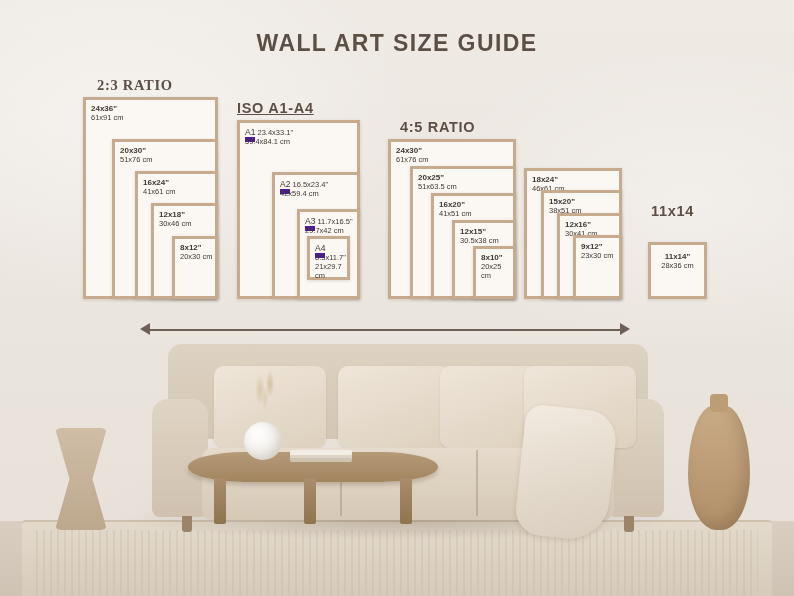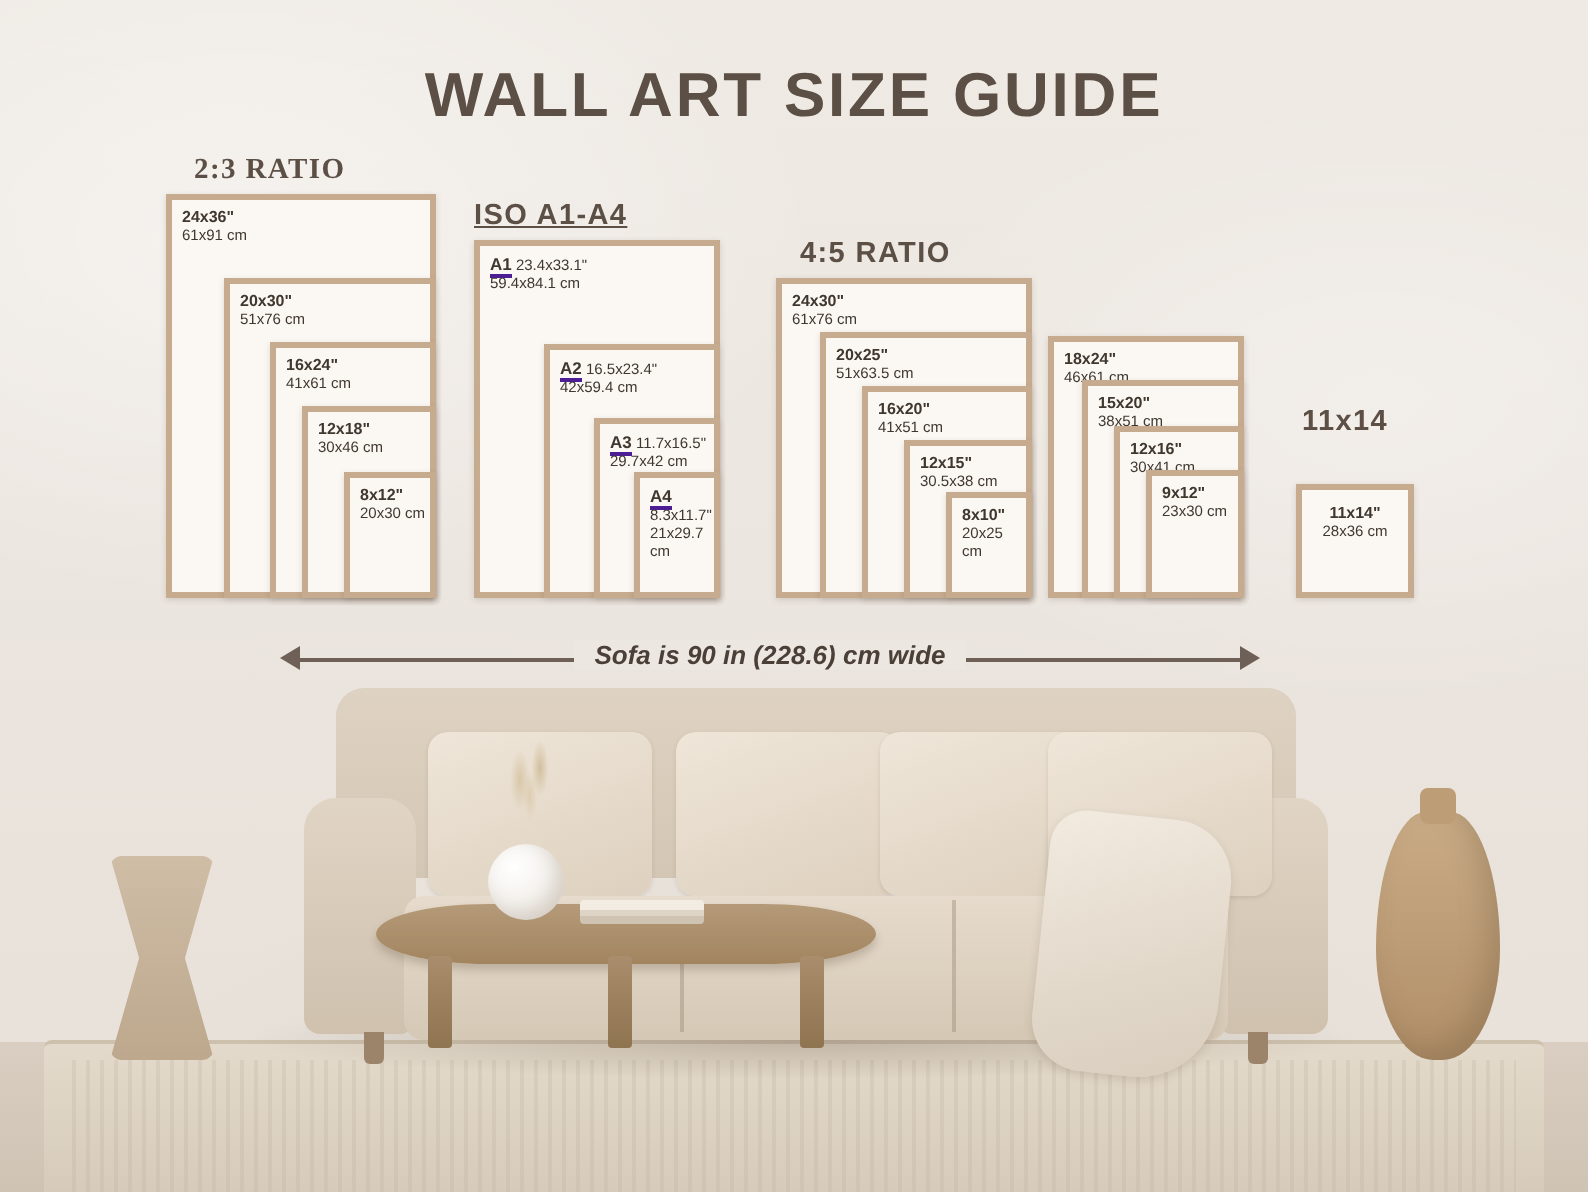--- a/index.html
+++ b/index.html
@@ -31,21 +31,21 @@
     pointer-events: none;
   }
 
   
   .main-title {
     position: absolute;
     left: 0;
     top: 30px;
     width: 794px;
     text-align: center;
-    font-size: 31px;
+    font-size: 23px;
     font-weight: bold;
     letter-spacing: 1.4px;
     color: #5c4f45;
     font-family: "Liberation Sans", sans-serif;
   }
 
   
   .group-title {
     position: absolute;
     font-size: 14.5px;
@@ -85,23 +85,23 @@
   }
   .iso-label {
     position: absolute;
     left: 5px;
     top: 4px;
     color: #40372f;
     font-size: 7.5px;
     line-height: 1.2;
   }
   .iso-label .code {
-    font-weight: bold;
+    font-weight: normal;
     font-size: 8.5px;
-    border-bottom: 2px solid #4c1d95;
+    border-bottom: 5px solid #4c1d95;
     padding-bottom: 0px;
   }
   .iso-label .inline {
     font-size: 7.5px;
   }
 
   
   .arrow-wrap {
     position: absolute;
     left: 140px;
@@ -381,21 +381,21 @@
   </div>
 
   <div class="frame" style="left:297px; top:209px; width:63px; height:90px;">
     <div class="iso-label">
       <span class="code">A3</span>
       <span class="inline">11.7x16.5"</span><br>
       <span>29.7x42 cm</span>
     </div>
   </div>
 
-  <div class="frame" style="left:317px; top:236px; width:43px; height:63px;">
+  <div class="frame" style="left:307px; top:236px; width:43px; height:44px;">
     <div class="iso-label">
       <span class="code">A4</span><br>
       <span class="inline">8.3x11.7"</span><br>
       <span>21x29.7 cm</span>
     </div>
   </div>
 
   <div class="group-title" style="left:400px; top:119px;">4:5 RATIO</div>
 
   <div class="frame" style="left:388px; top:139px; width:128px; height:160px;">
@@ -439,21 +439,20 @@
   <div class="group-title" style="left:651px; top:203px;">11x14</div>
 
   <div class="frame centered-label" style="left:648px; top:242px; width:59px; height:57px;">
     <div class="label"><span class="sz">11x14"</span><br><span>28x36 cm</span></div>
   </div>
 
   <div class="arrow-wrap">
     <div class="arrow-line"></div>
     <div class="arrow-head left"></div>
     <div class="arrow-head right"></div>
-    <div class="arrow-text"><span>Sofa is 90 in (228.6) cm wide</span></div>
   </div>
 
   <div class="floor"></div>
   <div class="rug"></div>
   <div class="sofa-shadow"></div>
 
   <div class="sofa-base">
     <div class="sofa-back"></div>
     <div class="sofa-arm left"></div>
     <div class="sofa-arm right"></div>

